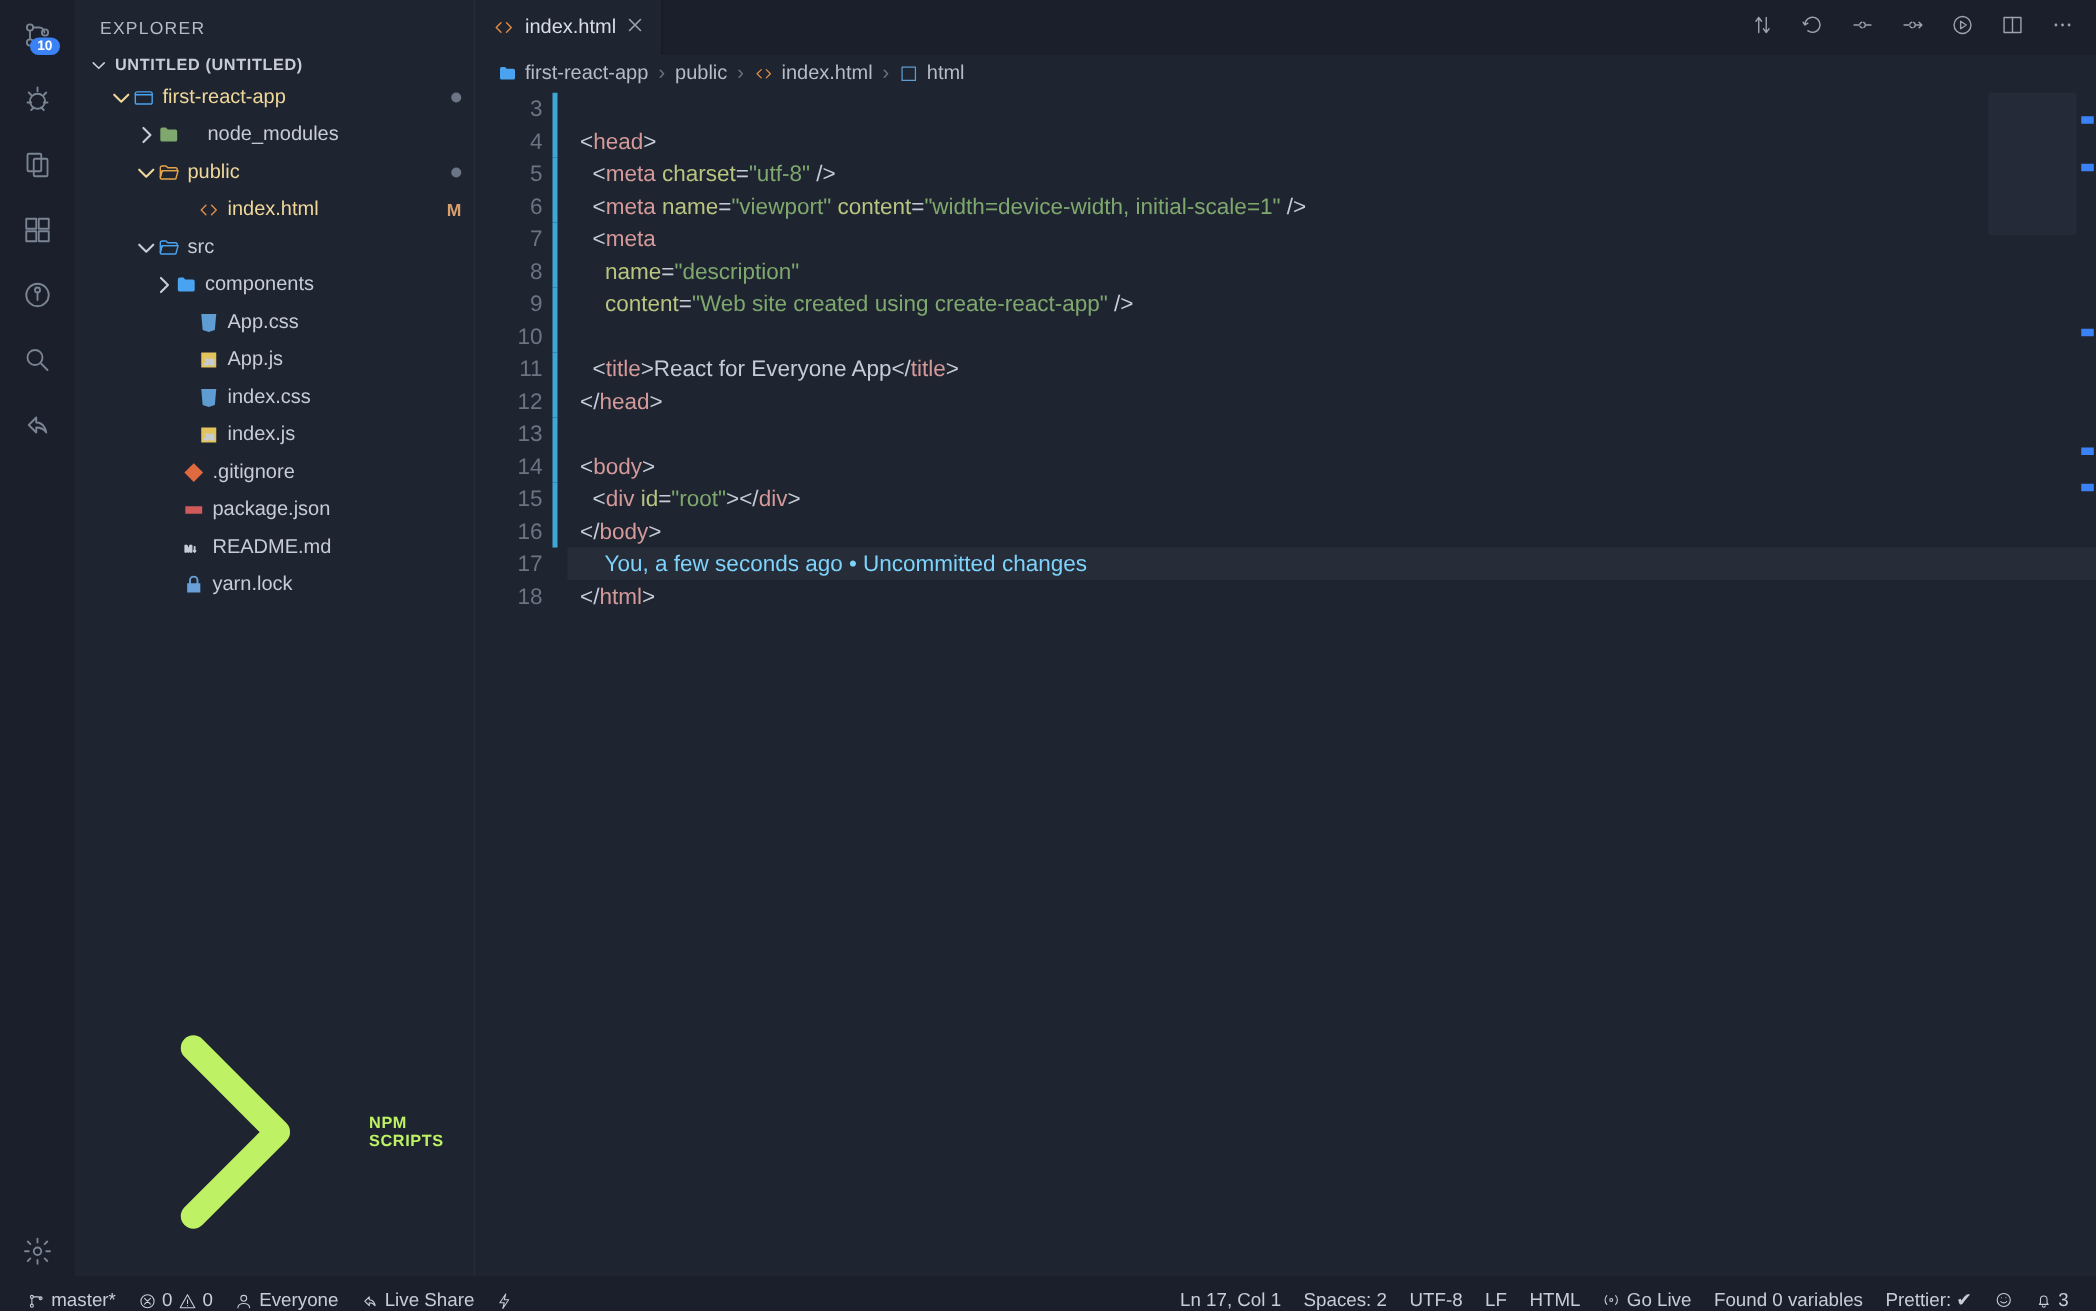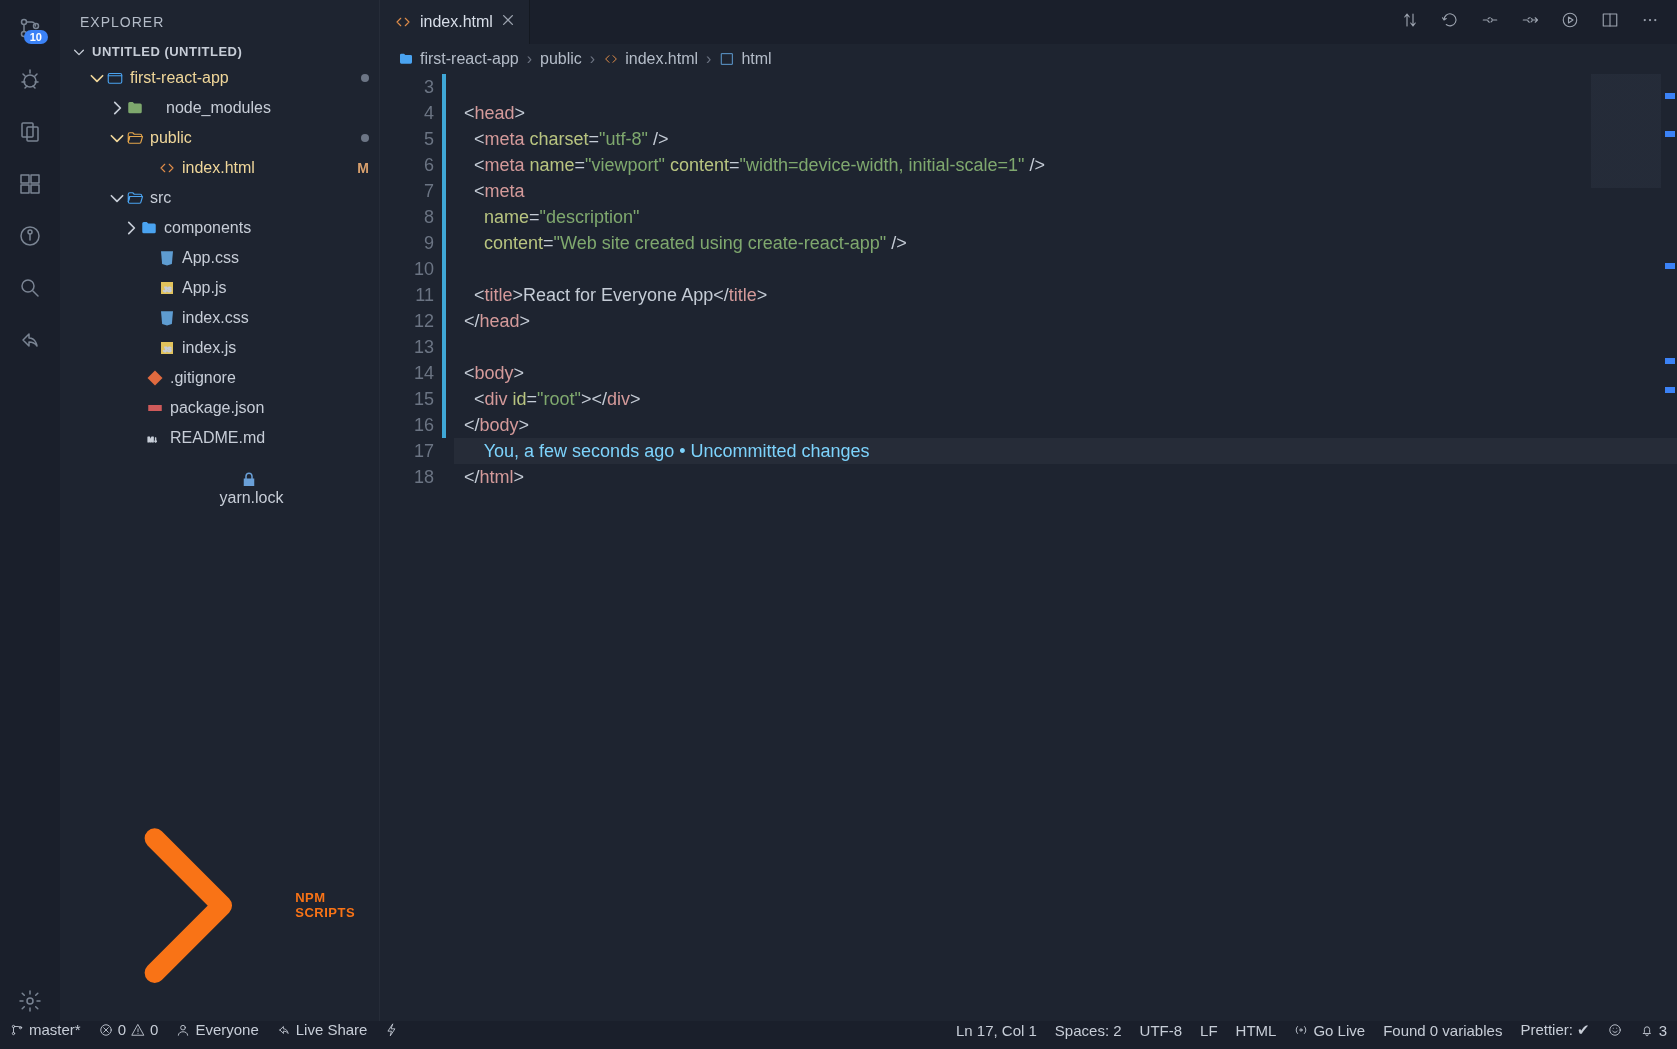--- a/index.html
+++ b/index.html
@@ -14,21 +14,21 @@
 .sidebar { width: 320px; background: #1e2430; display: flex; flex-direction: column; border-right: 1px solid rgba(255,255,255,0.04); }
 .sidebar .panel-title { font-size: 14px; letter-spacing: 1px; padding: 14px 20px 10px; color: #b4bcc8; font-weight: 400; }
 .sidebar .section-header { display: flex; align-items: center; gap: 6px; padding: 4px 12px; font-size: 13px; font-weight: 700; letter-spacing: 0.5px; color: #c7cdd7; cursor: pointer; }
 .sidebar .section-header .chev { width: 14px; height: 14px; }
 .tree { flex: 1; overflow: auto; font-size: 16px; }
 .tree .row { display: flex; align-items: center; height: 30px; padding-right: 10px; cursor: pointer; color: #c7cdd7; position: relative; }
 .tree .row.active { color: #f0d79a; }
 .tree .row .icon, .tree .row .twisty { width: 18px; height: 18px; flex-shrink: 0; display: flex; align-items: center; justify-content: center; }
 .tree .row .badge-dot { width: 8px; height: 8px; border-radius: 50%; background: #6c7585; margin-left: auto; }
 .tree .row .mod-m { margin-left: auto; font-size: 14px; color: #d9a06d; font-weight: 600; }
-.sidebar .bottom-panel { padding: 8px 14px; font-size: 13px; font-weight: 700; letter-spacing: 0.5px; color: #f97316; display: flex; align-items: center; gap: 6px; cursor: pointer; }
+.sidebar .bottom-panel { padding: 8px 14px; font-size: 13px; font-weight: 700; letter-spacing: 0.5px; color: #bef264; display: flex; align-items: center; gap: 6px; cursor: pointer; }
 
 .editor-group { flex: 1; display: flex; flex-direction: column; background: #1e2430; }
 .tab-bar { height: 44px; display: flex; align-items: stretch; background: #1a1f2b; }
 .tab { display: flex; align-items: center; gap: 8px; padding: 0 14px; background: #1e2430; color: #d8dee8; font-size: 16px; border-right: 1px solid rgba(0,0,0,0.3); cursor: pointer; }
 .tab .close { color: #9ca3af; }
 .tab-bar .spacer { flex: 1; }
 .tab-actions { display: flex; align-items: center; gap: 22px; padding: 0 18px; color: #9ca3af; }
 .tab-actions span { cursor: pointer; }
 
 .breadcrumbs { height: 30px; display: flex; align-items: center; gap: 8px; padding: 0 18px; font-size: 16px; color: #b4bcc8; }
@@ -49,21 +49,21 @@
 .overview-ruler .mark { position: absolute; right: 2px; width: 10px; height: 6px; background: #3b82f6; }
 
 
 .t-punc { color: #c5ccd6; }
 .t-tag { color: #d49a9a; }
 .t-attr { color: #b8c480; }
 .t-str { color: #7fa86e; }
 .t-text { color: #c5ccd6; }
 .codelens { color: #7dd3fc; font-style: normal; }
 
-.status-bar { height: 28px; background: #1a1f2b; display: flex; align-items: flex-start; font-size: 15px; color: #c7cdd7; padding: 0 10px; gap: 18px; }
+.status-bar { height: 28px; background: #1a1f2b; display: flex; align-items: flex-end; font-size: 15px; color: #c7cdd7; padding: 0 22px; gap: 18px; }
 .status-bar .group-left, .status-bar .group-right { display: flex; align-items: center; gap: 18px; }
 .status-bar .spacer { flex: 1; }
 .status-bar .item { display: flex; align-items: center; gap: 5px; cursor: pointer; }
 
 svg { fill: none; stroke: currentColor; stroke-width: 1.5; stroke-linecap: round; stroke-linejoin: round; }
 .icon svg, .twisty svg { fill: none; stroke: currentColor; }
 .nav-folder { fill: #4aa3f0; stroke: none; }
 </style>
 </head>
 <body>
@@ -275,21 +275,21 @@
         </div>
         <div class="row" style="padding-left: 68px;">
           <span class="twisty"></span>
           <span class="icon">
             <svg viewBox="0 0 24 24">
               <text x="2" y="17" font-size="10" font-family="sans-serif" fill="#5e9cd1" font-weight="bold">M↓</text>
             </svg>
           </span>
           <span style="margin-left:6px">README.md</span>
         </div>
-        <div class="row" style="padding-left: 68px; flex-direction: column;">
+        <div class="row" style="padding-left: 68px;">
           <span class="twisty"></span>
           <span class="icon">
             <svg viewBox="0 0 24 24">
               <path fill="#6aa0d8" stroke="none" d="M12 2c-3 0-5 2-5 5v3H5v10h14V10h-2V7c0-3-2-5-5-5zm-3 5a3 3 0 0 1 6 0v3H9z"></path>
             </svg>
           </span>
           <span style="margin-left:6px">yarn.lock</span>
         </div>
       </div>
     <div class="bottom-panel">

